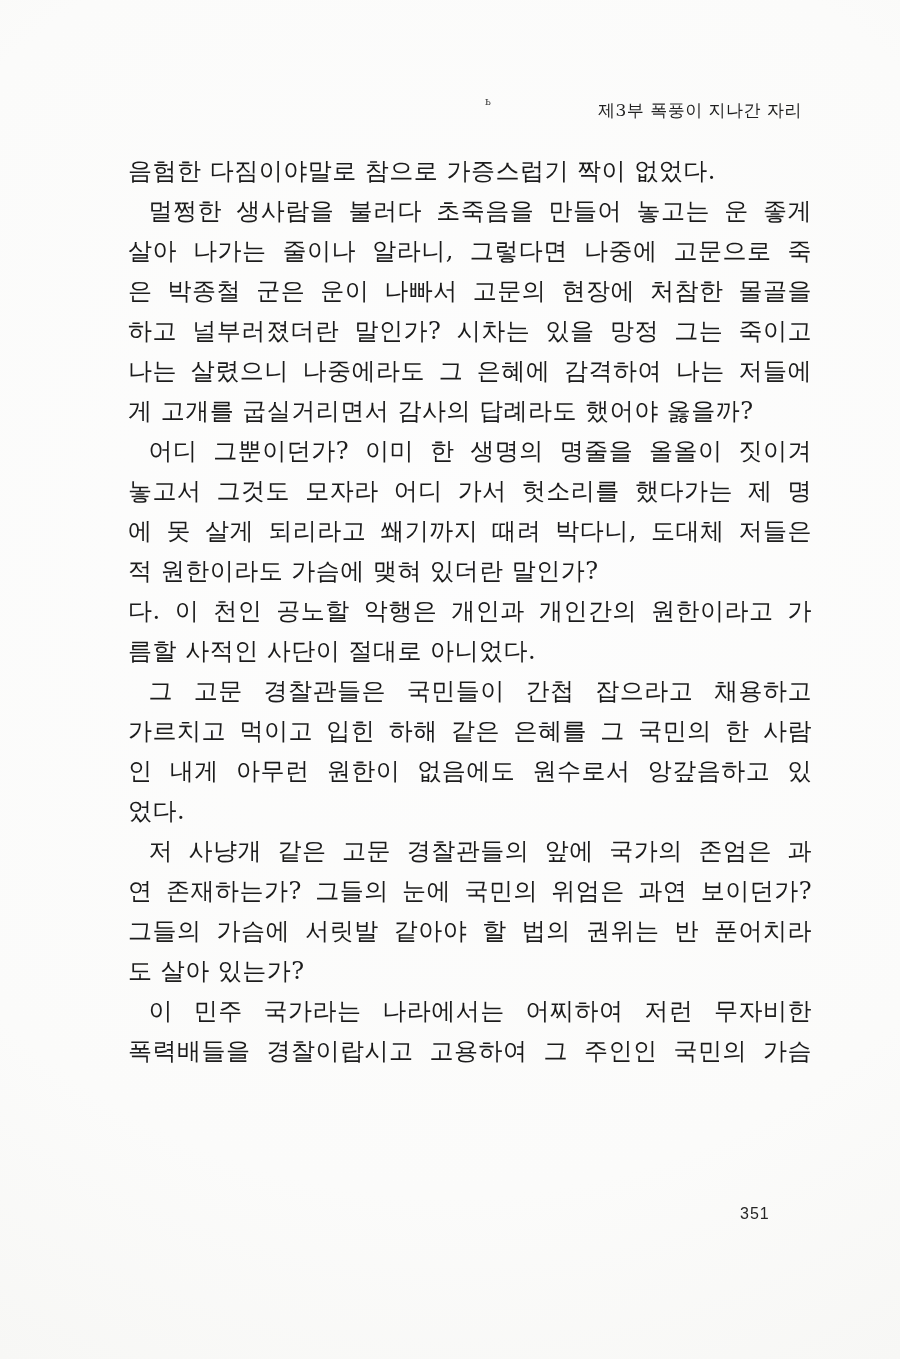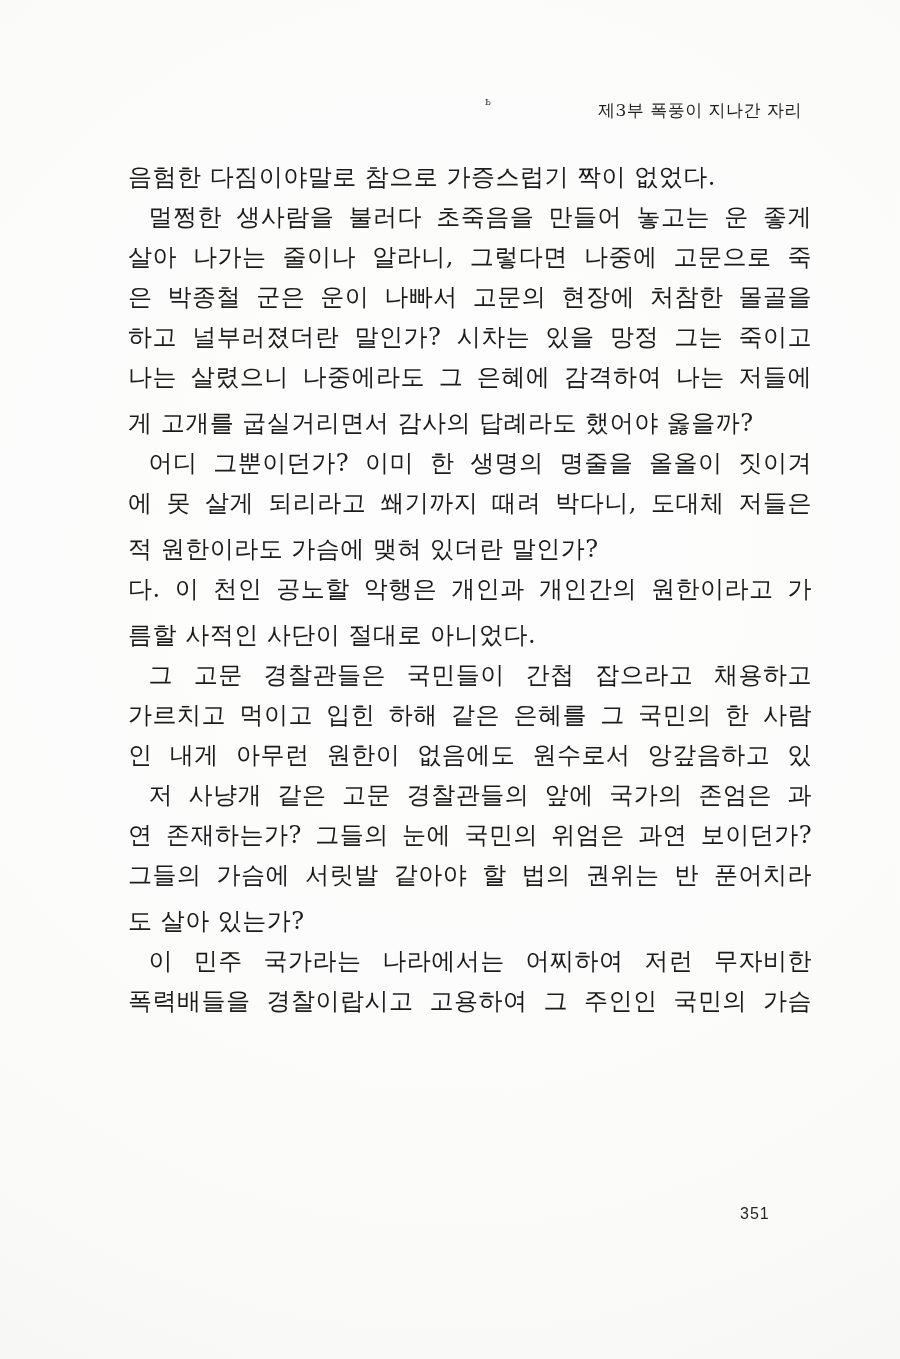--- a/index.html
+++ b/index.html
@@ -51,21 +51,20 @@
   .paragraph {
     margin: 0;
   }
   .line {
     text-align: justify;
     text-align-last: justify;
     min-height: 40px;
   }
   .line.natural {
     text-align-last: left;
-    margin-top: 6px;
   }
   .line.first-indent {
     padding-left: 0.85em;
   }
   .page-number {
     position: absolute;
     top: 1205px;
     left: 740px;
     font-family: "Liberation Sans", "DejaVu Sans", sans-serif;
     font-size: 16px;
@@ -88,31 +87,33 @@
       <div class="paragraph">
         <div class="line first-indent">멀쩡한 생사람을 불러다 초죽음을 만들어 놓고는 운 좋게</div>
         <div class="line">살아 나가는 줄이나 알라니, 그렇다면 나중에 고문으로 죽</div>
         <div class="line">은 박종철 군은 운이 나빠서 고문의 현장에 처참한 몰골을</div>
         <div class="line">하고 널부러졌더란 말인가? 시차는 있을 망정 그는 죽이고</div>
         <div class="line">나는 살렸으니 나중에라도 그 은혜에 감격하여 나는 저들에</div>
         <div class="line natural">게 고개를 굽실거리면서 감사의 답례라도 했어야 옳을까?</div>
       </div>
       <div class="paragraph">
         <div class="line first-indent">어디 그뿐이던가? 이미 한 생명의 명줄을 올올이 짓이겨</div>
+        <div class="line">놓고서 그것도 모자라 어디 가서 헛소리를 했다가는 제 명</div>
         <div class="line">에 못 살게 되리라고 쐐기까지 때려 박다니, 도대체 저들은</div>
         <div class="line natural">적 원한이라도 가슴에 맺혀 있더란 말인가?</div>
       </div>
       <div class="paragraph">
         <div class="line">다. 이 천인 공노할 악행은 개인과 개인간의 원한이라고 가</div>
         <div class="line natural">름할 사적인 사단이 절대로 아니었다.</div>
       </div>
       <div class="paragraph">
         <div class="line first-indent">그 고문 경찰관들은 국민들이 간첩 잡으라고 채용하고</div>
         <div class="line">가르치고 먹이고 입힌 하해 같은 은혜를 그 국민의 한 사람</div>
         <div class="line">인 내게 아무런 원한이 없음에도 원수로서 앙갚음하고 있</div>
+        <div class="line natural">었다.</div>
       </div>
       <div class="paragraph">
         <div class="line first-indent">저 사냥개 같은 고문 경찰관들의 앞에 국가의 존엄은 과</div>
         <div class="line">연 존재하는가? 그들의 눈에 국민의 위엄은 과연 보이던가?</div>
         <div class="line">그들의 가슴에 서릿발 같아야 할 법의 권위는 반 푼어치라</div>
         <div class="line natural">도 살아 있는가?</div>
       </div>
       <div class="paragraph">
         <div class="line first-indent">이 민주 국가라는 나라에서는 어찌하여 저런 무자비한</div>
         <div class="line">폭력배들을 경찰이랍시고 고용하여 그 주인인 국민의 가슴</div>

